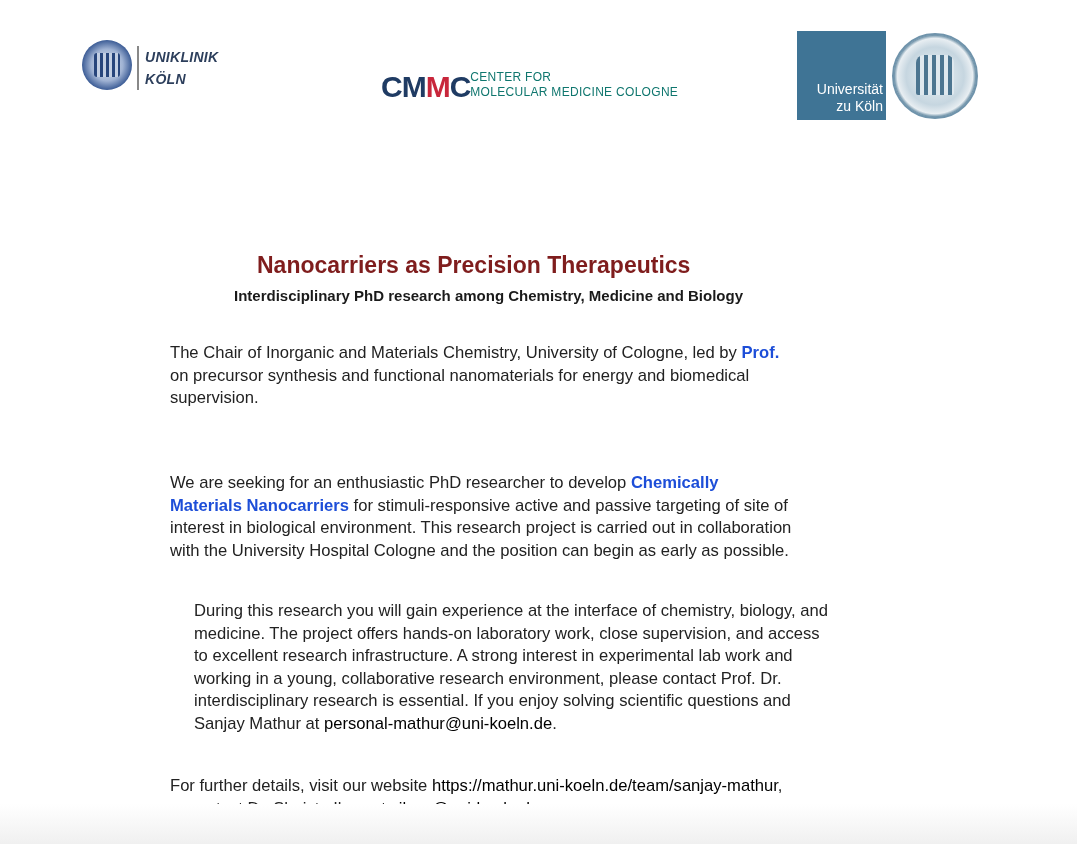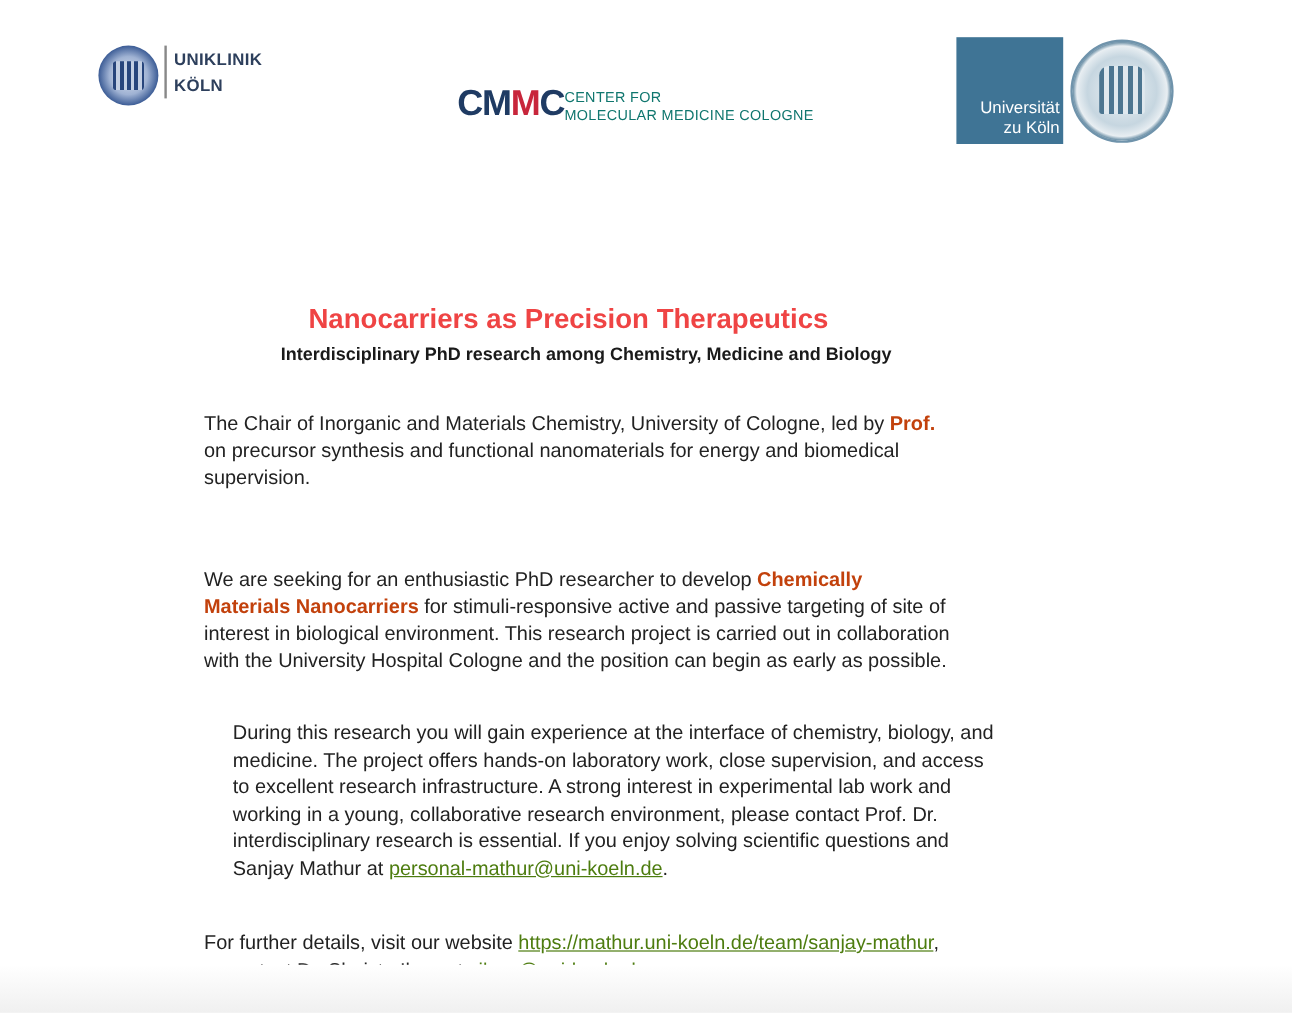--- a/index.html
+++ b/index.html
@@ -7,35 +7,35 @@
       width: 1077px; height: 844px; overflow: hidden; position: relative;
       background: #ffffff;
       font-family: "Liberation Sans", sans-serif;
       color: #1f1f1f;
     }
     .bottom-fade {
       position: absolute; left: 0; right: 0; bottom: 0; height: 40px;
       background: linear-gradient(#ffffff, #f0f0f0);
     }
     
-    .logo-uniklinik { position: absolute; left: 82px; top: 38px; height: 52px; display: flex; align-items: flex-start; }
+    .logo-uniklinik { position: absolute; left: 82px; top: 38px; height: 52px; display: flex; align-items: flex-end; font-style: italic; }
     .seal-small {
       width: 50px; height: 50px; border-radius: 50%;
       background: radial-gradient(circle, #dfe6f2 0%, #9fb2d3 45%, #3e5e97 70%, #c9d4e6 88%, #e6ebf4 100%);
       position: relative;
     }
     .seal-small::after {
       content: ""; position: absolute; left: 12px; top: 13px; width: 26px; height: 24px;
       background: repeating-linear-gradient(90deg, #27457c 0 3px, #c3cfe3 3px 6px);
       border-radius: 3px;
     }
     .uk-divider { width: 2px; height: 44px; background: #888; margin: 0 6px 0 5px; }
     .uk-text { font-weight: bold; font-size: 14px; line-height: 22px; color: #2d3f5c; letter-spacing: 0.3px; }
 
-    .logo-cmmc { position: absolute; left: 381px; top: 70px; display: flex; align-items: flex-end; }
+    .logo-cmmc { position: absolute; left: 381px; top: 70px; display: flex; align-items: flex-start; }
     .cmmc-mark { font-weight: bold; font-size: 30px; letter-spacing: -1px; color: #1f3b63; }
     .cmmc-mark .red { color: #c8263b; }
     .cmmc-text { font-size: 12px; line-height: 15px; color: #0f766e; letter-spacing: 0.3px; }
 
     .logo-uzk { position: absolute; left: 797px; top: 31px; display: flex; align-items: center; }
     .uzk-box {
       width: 89px; height: 89px; background: #3f7495; color: #fff;
       display: flex; flex-direction: column; justify-content: flex-end; align-items: flex-end;
       padding: 0 3px 5px 4px; box-sizing: border-box;
       font-size: 14px; line-height: 17px;
@@ -46,32 +46,32 @@
       background: radial-gradient(circle, #eef3f6 0%, #c6d6e0 50%, #e8eef2 65%, #7899ae 70%, #eef3f6 74%, #f5f8fa 100%);
       position: relative;
     }
     .seal-large::after {
       content: ""; position: absolute; left: 22px; top: 20px; width: 38px; height: 40px;
       background: repeating-linear-gradient(90deg, #4c7590 0 4px, #dfe8ee 4px 8px);
       border-radius: 8px 8px 2px 2px;
     }
 
     
-    .title { position: absolute; left: 257px; top: 252px; font-size: 23px; font-weight: bold; color: #ef4444; white-space: nowrap; }
+    .title { position: absolute; left: 257px; top: 252px; font-size: 23px; font-weight: bold; color: #7f1d1d; white-space: nowrap; }
     .subtitle { position: absolute; left: 234px; top: 287px; font-size: 15px; font-weight: bold; color: #1a1a1a; white-space: nowrap; }
 
     
     .para { position: absolute; left: 170px; width: 760px; font-size: 16.6px; line-height: 22.5px; color: #222; }
-    .para b { color: #c2410c; text-align: center; }
+    .para b { color: #1d4ed8; text-align: center; }
     .p1 { top: 342px; }
     .p2 { top: 472px; }
     .p3 { top: 600px; margin-left: 24px; }
     .p4 { top: 775px; }
     .line { display: block; white-space: nowrap; }
-    a.link { color: #4d7c0f; text-decoration: underline; }
+    a.link { color: #000000; }
   </style>
 </head>
 <body>
 
 <div class="logo-uniklinik">
   <div class="seal-small"></div>
   <div class="uk-divider"></div>
   <div class="uk-text">
     <div>UNIKLINIK</div>
     <div>KÖLN</div>

